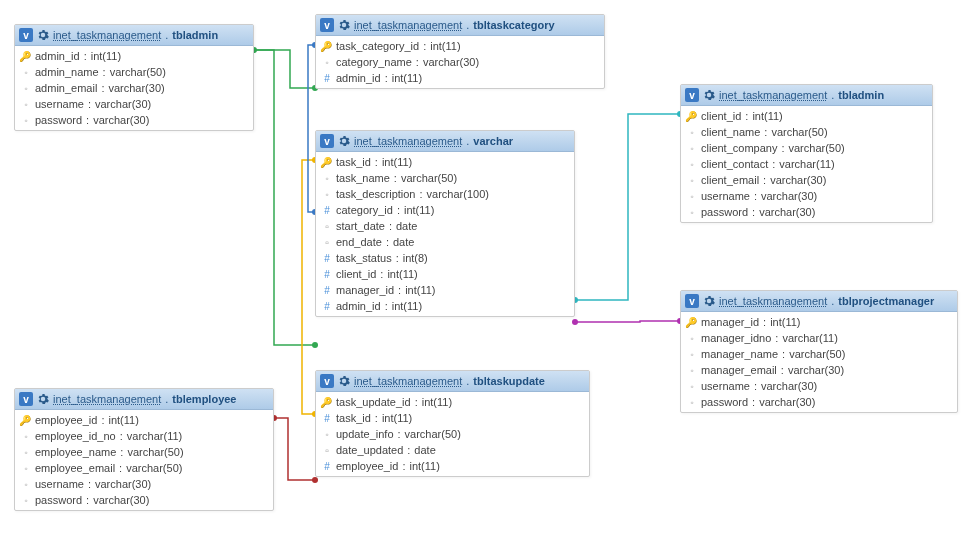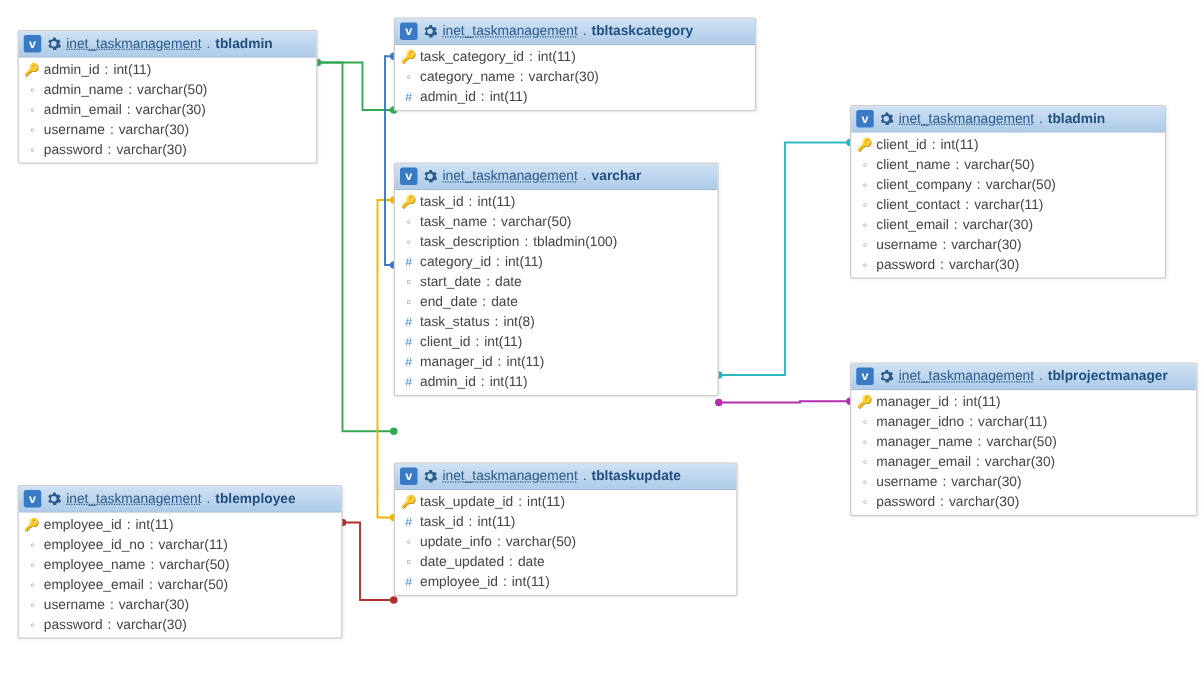--- a/index.html
+++ b/index.html
@@ -143,21 +143,21 @@
       <div class="thead"><span class="v">v</span>
     <span class="gear">
           <svg viewBox="0 0 16 16" width="12" height="12">
             <path fill="#2a5a8a" d="M8 5a3 3 0 100 6 3 3 0 000-6zm6.4 3c0 .3 0 .6-.1.9l1.5 1.2-1.4 2.4-1.8-.6c-.5.4-1 .7-1.6.9l-.3 1.9H7.3l-.3-1.9c-.6-.2-1.1-.5-1.6-.9l-1.8.6-1.4-2.4 1.5-1.2c-.1-.3-.1-.6-.1-.9s0-.6.1-.9L2.2 5.9l1.4-2.4 1.8.6c.5-.4 1-.7 1.6-.9l.3-1.9h2.8l.3 1.9c.6.2 1.1.5 1.6.9l1.8-.6 1.4 2.4-1.5 1.2c.1.3.1.6.1.9z"></path>
           </svg>
         </span>
     <span class="schema">inet_taskmanagement</span>.<span class="tname">varchar</span></div>
       <div class="rows">
         <div class="row"><span class="ico key">🔑</span><span>task_id</span> : <span>int(11)</span></div>
         <div class="row"><span class="ico idx">◦</span><span>task_name</span> : <span>varchar(50)</span></div>
-        <div class="row"><span class="ico idx">◦</span><span>task_description</span> : <span>tbladmin(100)</span></div>
+        <div class="row"><span class="ico idx">◦</span><span>task_description</span> : <span>varchar(100)</span></div>
         <div class="row"><span class="ico hash">#</span><span>category_id</span> : <span>int(11)</span></div>
         <div class="row"><span class="ico date">▫</span><span>start_date</span> : <span>date</span></div>
         <div class="row"><span class="ico date">▫</span><span>end_date</span> : <span>date</span></div>
         <div class="row"><span class="ico hash">#</span><span>task_status</span> : <span>int(8)</span></div>
         <div class="row"><span class="ico hash">#</span><span>client_id</span> : <span>int(11)</span></div>
         <div class="row"><span class="ico hash">#</span><span>manager_id</span> : <span>int(11)</span></div>
         <div class="row"><span class="ico hash">#</span><span>admin_id</span> : <span>int(11)</span></div>
       </div>
     </div>
     <div class="table" style="left: 315px; top: 370px; width: 275px;">

